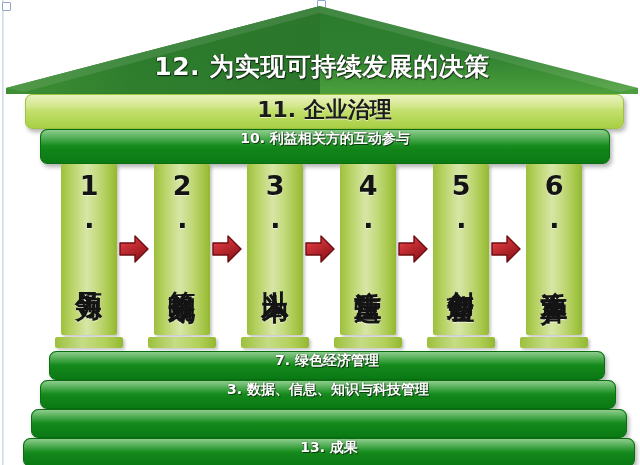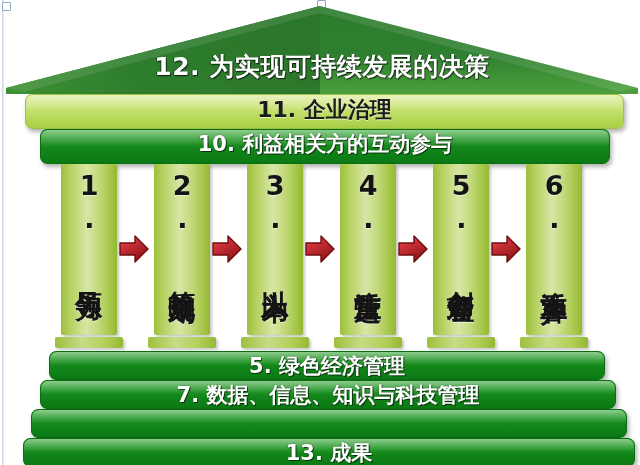--- a/index.html
+++ b/index.html
@@ -51,21 +51,21 @@
   }
   .bar-light .bar-text{
     color:#1b1b1b;font-size:22px;
     text-shadow:0 1px 0 rgba(255,255,255,.6);
   }
   .bar-dark{
     background:linear-gradient(to bottom,#2fa22f 0%,#1d9422 28%,#118419 62%,#0a7a14 100%);
     border:1px solid #0b6d12;
   }
   .bar-dark .bar-text{
-    color:#ffffff;font-size:21px;
+    color:#ffffff;font-size:14px;
     text-shadow:1px 1px 0 rgba(0,0,0,.55),0 0 2px rgba(0,0,0,.4);
   }
 
   
   .column{
     position:absolute;
     background:linear-gradient(to right,#9cc03c 0%,#b7d263 18%,#d7e6a6 46%,#c3da7d 66%,#a6c648 88%,#93b832 100%);
     border-radius:2px;
     box-shadow:2px 2px 3px rgba(0,0,0,.22);
   }
@@ -204,26 +204,26 @@
     </svg>
   </div>
   <div class="arrow" style="left:490px;top:234px;">
     <svg viewBox="0 0 32 30">
       <polygon points="2,9 17,9 17,2 30,15 17,28 17,21 2,21" fill="url(#arrGrad)" stroke="#6e0e12" stroke-width="1.4" stroke-linejoin="round"></polygon>
     </svg>
   </div>
 
   <div class="bar bar-dark" style="left:49px;top:351px;width:554px;height:27px;">
     <div class="gloss"></div>
-    <div class="bar-text">5. 绿色经济管理</div>
+    <div class="bar-text">7. 绿色经济管理</div>
   </div>
 
   <div class="bar bar-dark" style="left:40px;top:380px;width:574px;height:27px;">
     <div class="gloss"></div>
-    <div class="bar-text">7. 数据、信息、知识与科技管理</div>
+    <div class="bar-text">3. 数据、信息、知识与科技管理</div>
   </div>
 
   <div class="bar bar-dark" style="left:31px;top:409px;width:594px;height:27px;">
     <div class="gloss"></div>
   </div>
 
   <div class="bar bar-dark" style="left:23px;top:438px;width:610px;height:27px;">
     <div class="gloss"></div>
     <div class="bar-text">13. 成果</div>
   </div>

